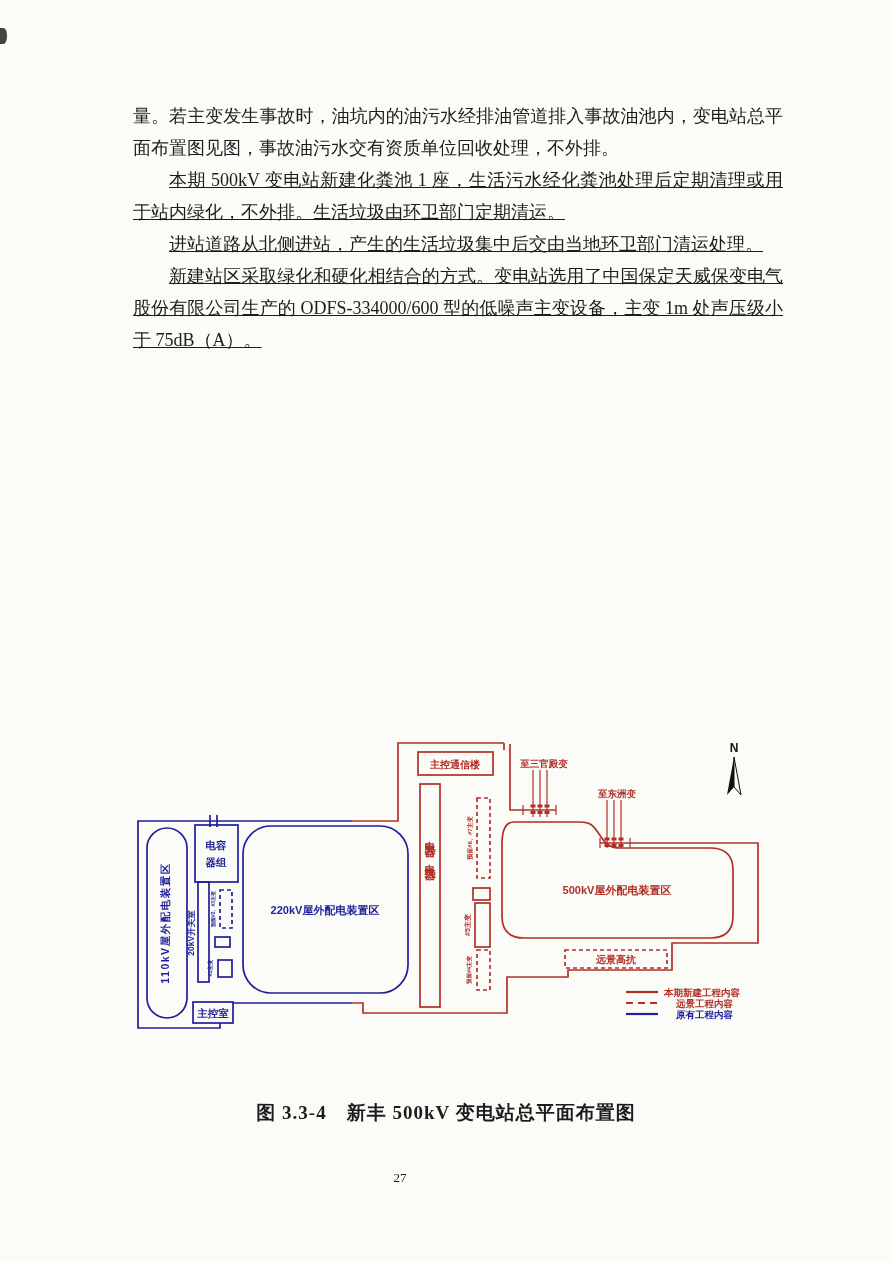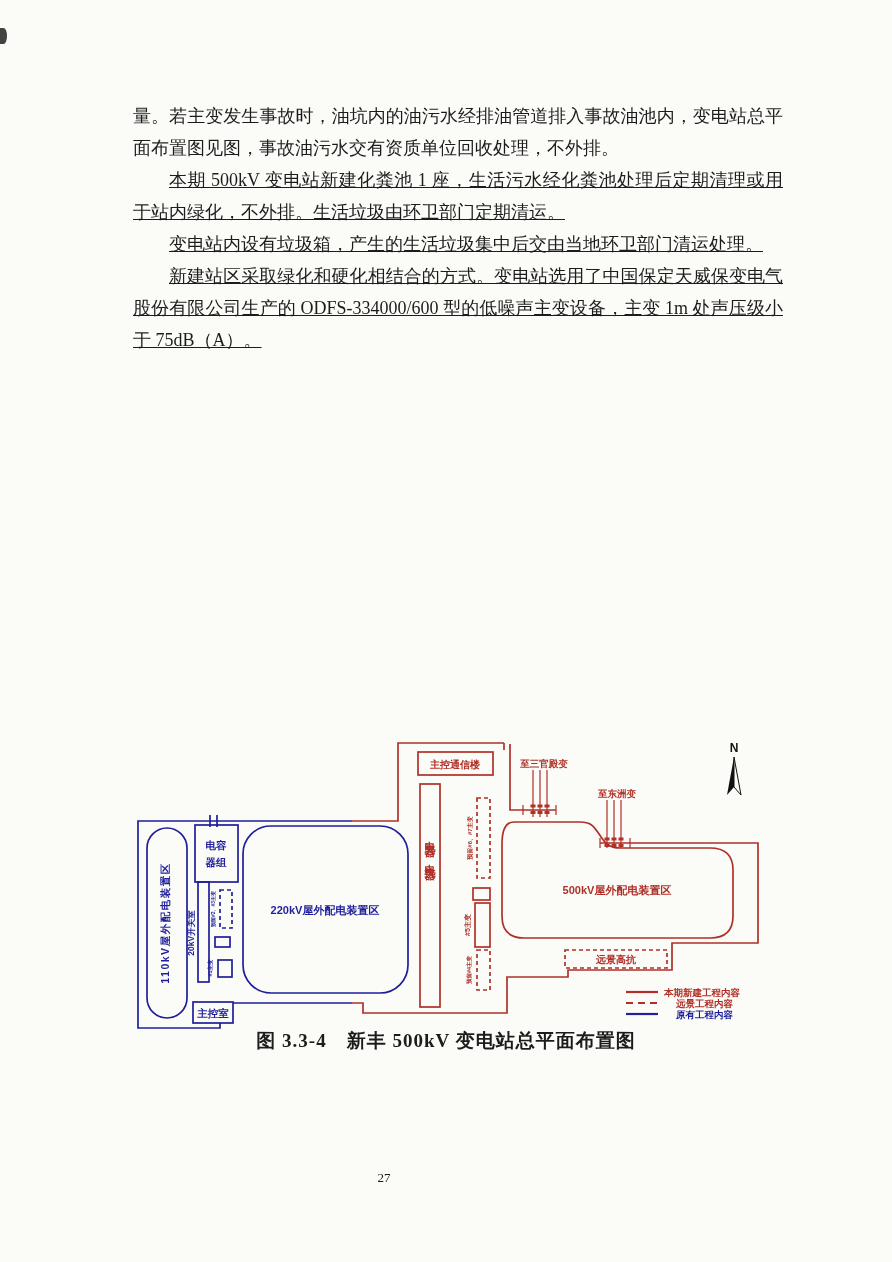--- a/index.html
+++ b/index.html
@@ -13,45 +13,45 @@
   .scan-artifact{position:absolute;left:0;top:28px;width:7px;height:16px;background:#222;border-radius:0 60% 60% 0;opacity:.85;}
   .body-text{
     position:absolute;left:133px;top:100px;width:650px;
     font-size:18px;line-height:32px;text-align:justify;
   }
   .body-text p{margin:0;}
   .body-text p.indent{text-indent:2em;text-decoration:underline;}
   .body-text p.para-wide{line-height:37px;margin-top:2px;}
   .figure-wrap{position:absolute;left:130px;top:735px;width:650px;height:330px;}
   .caption{
-    position:absolute;left:0;top:1028px;width:892px;
+    position:absolute;left:0;top:1100px;width:892px;
     text-align:center;font-size:19px;font-weight:bold;letter-spacing:1px;
   }
   .page-number{
     position:absolute;left:0;top:1170px;width:768px;
-    text-align:center;font-size:13px;
+    text-align:center;font-size:13px;padding-left:16px;
   }
   svg text{font-family:"Liberation Sans","DejaVu Sans",sans-serif;}
   .t-blue{fill:#1f1f9c;font-weight:bold;}
   .t-red{fill:#b03028;font-weight:bold;}
   .s-blue{stroke:#1f1f9c;fill:none;stroke-width:1.7;}
   .s-red{stroke:#b03028;fill:none;stroke-width:1.7;}
   .s-red-thin{stroke:#b03028;fill:none;stroke-width:1.2;}
   .dash{stroke-dasharray:4,3;}
   .vstack{writing-mode:vertical-rl;text-orientation:upright;}
 </style>
 </head>
 <body>
 
 <div class="scan-artifact"></div>
 
 <div class="body-text">
   <p>量。若主变发生事故时，油坑内的油污水经排油管道排入事故油池内，变电站总平面布置图见图，事故油污水交有资质单位回收处理，不外排。</p>
   <p class="indent">本期 500kV 变电站新建化粪池 1 座，生活污水经化粪池处理后定期清理或用于站内绿化，不外排。生活垃圾由环卫部门定期清运。</p>
-  <p class="indent">变电站内设有垃圾箱，产生的生活垃圾集中后交由当地环卫部门清运处理。</p>
+  <p class="indent">进站道路从北侧进站，产生的生活垃圾集中后交由当地环卫部门清运处理。</p>
   <p class="indent">新建站区采取绿化和硬化相结合的方式。变电站选用了中国保定天威保变电气股份有限公司生产的 ODFS-334000/600 型的低噪声主变设备，主变 1m 处声压级小于 75dB（A）。</p>
 </div>
 
 <div class="figure-wrap">
 <svg width="650" height="330" viewBox="130 735 650 330" xmlns="http://www.w3.org/2000/svg">
 
   <g>
     <path class="s-blue" d="M 352,1003 H 220 V 1028 H 138 V 821 H 352"></path>
     <path class="s-blue" d="M 210,815 V 827 M 217,815 V 827"></path>
   </g>

